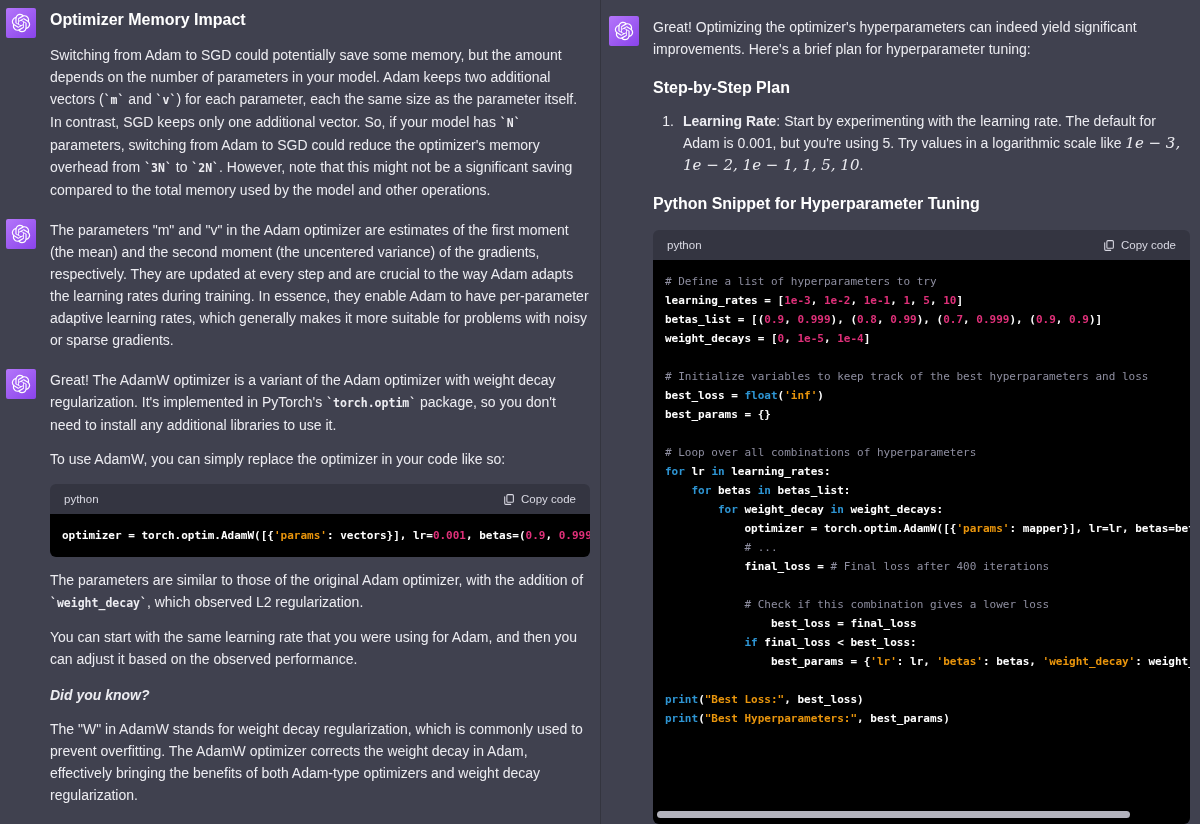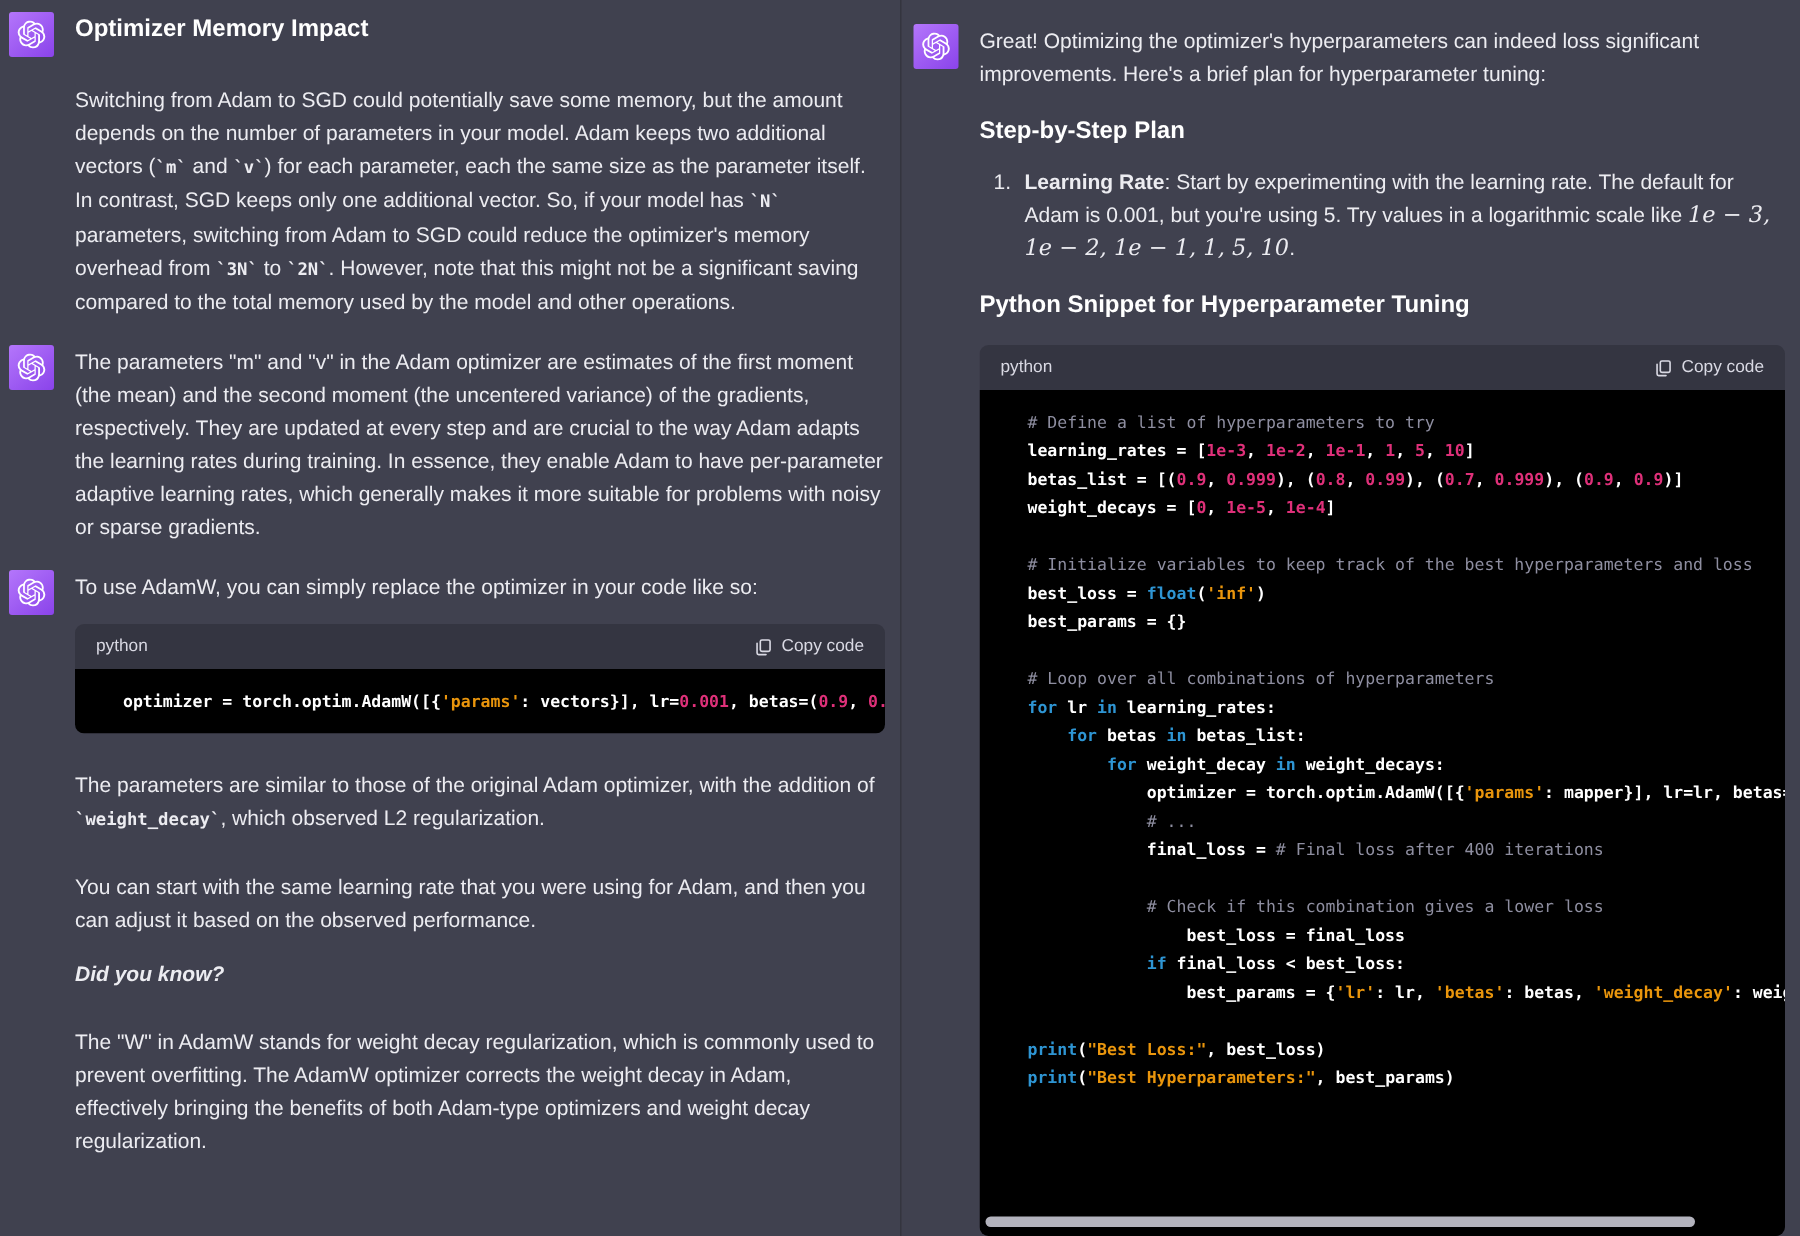--- a/index.html
+++ b/index.html
@@ -19,21 +19,21 @@
   .message { display:flex; gap:14px; margin-bottom:18px; }
   .col-right .message { flex:1; min-height:0; margin-bottom:0; }
   .avatar {
     width:30px; height:30px; flex:0 0 30px; border-radius:2px;
     background: linear-gradient(140deg, var(--avatar_bg_1), var(--avatar_bg_2));
     display:flex; align-items:center; justify-content:center;
   }
   .avatar svg { width:20px; height:20px; fill:#fff; }
   .content { flex:1; min-width:0; padding-right:10px; }
   .col-right .content { display:flex; flex-direction:column; min-height:0; }
-  .content > * + * { margin-top:23px; }
+  .content > * + * { margin-top:12px; }
 
   .msg-heading { font-size:16px; font-weight:700; line-height:24px; color:var(--heading); }
   .content > .msg-heading { margin-top:16px; }
   .content > .msg-heading:first-child { margin-top:0; margin-bottom:10px; }
   .para { color:var(--text); }
   .bold-para { font-weight:700; margin-top:14px;font-style:italic; }
 
   .seg-code { font-family:"DejaVu Sans Mono", monospace; font-weight:700; font-size:11.5px; }
   .seg-b { font-weight:700; }
   .seg-math { font-family:"DejaVu Serif", serif; font-style:italic; font-size:15px; }
@@ -53,21 +53,21 @@
   }
   .copy-btn {
     display:flex; align-items:center; gap:6px;
     background:none; border:none; cursor:pointer;
     color:var(--code_header_text);
     font-family:"Liberation Sans", sans-serif; font-size:11.5px;
   }
   .copy-btn svg { width:13px; height:13px; }
   .code-body {
     background: var(--code_bg);
-    padding:12px 32px;
+    padding:12px 12px;
     overflow:hidden;
     font-family:"DejaVu Sans Mono", monospace;
     font-size:11px; line-height:19px;
     color: var(--code_text);
   }
   .grow .code-body { flex:1; position:relative; min-height:0; }
   .code-line { white-space:pre; font-weight:700; min-height:19px; }
   .seg-c { color:var(--syntax_comment); font-weight:400; }
   .seg-k { color:var(--syntax_keyword); }
   .seg-n { color:var(--syntax_number); }
@@ -109,20 +109,21 @@
       </div>
     </div>
 
     <div class="message">
       <div class="avatar">
         <svg viewBox="-1 -1 26 26" xmlns="http://www.w3.org/2000/svg">
             <path d="M22.2819 9.8211a5.9847 5.9847 0 0 0-.5157-4.9108 6.0462 6.0462 0 0 0-6.5098-2.9A6.0651 6.0651 0 0 0 4.9807 4.1818a5.9847 5.9847 0 0 0-3.9977 2.9 6.0462 6.0462 0 0 0 .7427 7.0966 5.98 5.98 0 0 0 .511 4.9107 6.051 6.051 0 0 0 6.5146 2.9001A5.9847 5.9847 0 0 0 13.2599 24a6.0557 6.0557 0 0 0 5.7718-4.2058 5.9894 5.9894 0 0 0 3.9977-2.9001 6.0557 6.0557 0 0 0-.7475-7.0729zm-9.022 12.6081a4.4755 4.4755 0 0 1-2.8764-1.0408l.1419-.0804 4.7783-2.7582a.7948.7948 0 0 0 .3927-.6813v-6.7369l2.02 1.1686a.071.071 0 0 1 .038.052v5.5826a4.504 4.504 0 0 1-4.4945 4.4944zm-9.6607-4.1254a4.4708 4.4708 0 0 1-.5346-3.0137l.142.0852 4.783 2.7582a.7712.7712 0 0 0 .7806 0l5.8428-3.3685v2.3324a.0804.0804 0 0 1-.0332.0615L9.74 19.9502a4.4992 4.4992 0 0 1-6.1408-1.6464zM2.3408 7.8956a4.485 4.485 0 0 1 2.3655-1.9728V11.6a.7664.7664 0 0 0 .3879.6765l5.8144 3.3543-2.0201 1.1685a.0757.0757 0 0 1-.071 0l-4.8303-2.7865A4.504 4.504 0 0 1 2.3408 7.8956zm16.5963 3.8558L13.1038 8.364 15.1192 7.2a.0757.0757 0 0 1 .071 0l4.8303 2.7913a4.4944 4.4944 0 0 1-.6765 8.1042v-5.6772a.79.79 0 0 0-.407-.667zm2.0107-3.0231l-.142-.0852-4.7735-2.7818a.7759.7759 0 0 0-.7854 0L9.409 9.2297V6.8974a.0662.0662 0 0 1 .0284-.0615l4.8303-2.7866a4.4992 4.4992 0 0 1 6.6802 4.66zM8.3065 12.863l-2.02-1.1638a.0804.0804 0 0 1-.038-.0567V6.0742a4.4992 4.4992 0 0 1 7.3757-3.4537l-.142.0805L8.704 5.459a.7948.7948 0 0 0-.3927.6813zm1.0976-2.3654l2.602-1.4998 2.6069 1.4998v2.9994l-2.5974 1.4997-2.6067-1.4997Z"></path>
           </svg>
       </div>
       <div class="content">
+        <p class="para"><span>Great! The AdamW optimizer is a variant of the Adam optimizer with weight decay regularization. It's implemented in PyTorch's </span><span class="seg-code">`torch.optim`</span><span> package, so you don't need to install any additional libraries to use it.</span></p>
         <p class="para"><span>To use AdamW, you can simply replace the optimizer in your code like so:</span></p>
 
         <div class="code-block">
           <div class="code-header">
             <span>python</span>
             <button class="copy-btn">
               <svg viewBox="0 0 24 24" fill="none" stroke="currentColor" stroke-width="2" stroke-linecap="round" stroke-linejoin="round">
                   <rect x="9" y="3" width="12" height="14" rx="2"></rect>
                   <path d="M5 7v12a2 2 0 0 0 2 2h9"></path>
                 </svg>
@@ -145,21 +146,21 @@
 
   <div class="col col-right">
 
     <div class="message">
       <div class="avatar">
         <svg viewBox="-1 -1 26 26" xmlns="http://www.w3.org/2000/svg">
             <path d="M22.2819 9.8211a5.9847 5.9847 0 0 0-.5157-4.9108 6.0462 6.0462 0 0 0-6.5098-2.9A6.0651 6.0651 0 0 0 4.9807 4.1818a5.9847 5.9847 0 0 0-3.9977 2.9 6.0462 6.0462 0 0 0 .7427 7.0966 5.98 5.98 0 0 0 .511 4.9107 6.051 6.051 0 0 0 6.5146 2.9001A5.9847 5.9847 0 0 0 13.2599 24a6.0557 6.0557 0 0 0 5.7718-4.2058 5.9894 5.9894 0 0 0 3.9977-2.9001 6.0557 6.0557 0 0 0-.7475-7.0729zm-9.022 12.6081a4.4755 4.4755 0 0 1-2.8764-1.0408l.1419-.0804 4.7783-2.7582a.7948.7948 0 0 0 .3927-.6813v-6.7369l2.02 1.1686a.071.071 0 0 1 .038.052v5.5826a4.504 4.504 0 0 1-4.4945 4.4944zm-9.6607-4.1254a4.4708 4.4708 0 0 1-.5346-3.0137l.142.0852 4.783 2.7582a.7712.7712 0 0 0 .7806 0l5.8428-3.3685v2.3324a.0804.0804 0 0 1-.0332.0615L9.74 19.9502a4.4992 4.4992 0 0 1-6.1408-1.6464zM2.3408 7.8956a4.485 4.485 0 0 1 2.3655-1.9728V11.6a.7664.7664 0 0 0 .3879.6765l5.8144 3.3543-2.0201 1.1685a.0757.0757 0 0 1-.071 0l-4.8303-2.7865A4.504 4.504 0 0 1 2.3408 7.8956zm16.5963 3.8558L13.1038 8.364 15.1192 7.2a.0757.0757 0 0 1 .071 0l4.8303 2.7913a4.4944 4.4944 0 0 1-.6765 8.1042v-5.6772a.79.79 0 0 0-.407-.667zm2.0107-3.0231l-.142-.0852-4.7735-2.7818a.7759.7759 0 0 0-.7854 0L9.409 9.2297V6.8974a.0662.0662 0 0 1 .0284-.0615l4.8303-2.7866a4.4992 4.4992 0 0 1 6.6802 4.66zM8.3065 12.863l-2.02-1.1638a.0804.0804 0 0 1-.038-.0567V6.0742a4.4992 4.4992 0 0 1 7.3757-3.4537l-.142.0805L8.704 5.459a.7948.7948 0 0 0-.3927.6813zm1.0976-2.3654l2.602-1.4998 2.6069 1.4998v2.9994l-2.5974 1.4997-2.6067-1.4997Z"></path>
           </svg>
       </div>
       <div class="content">
-        <p class="para"><span>Great! Optimizing the optimizer's hyperparameters can indeed loss significant improvements. Here's a brief plan for hyperparameter tuning:</span></p>
+        <p class="para"><span>Great! Optimizing the optimizer's hyperparameters can indeed yield significant improvements. Here's a brief plan for hyperparameter tuning:</span></p>
         <div class="msg-heading">Step-by-Step Plan</div>
 
         <div class="list-row">
           <span class="list-marker">1.</span>
           <span class="list-text"><span class="seg-b">Learning Rate</span><span>: Start by experimenting with the learning rate. The default for Adam is 0.001, but you're using 5. Try values in a logarithmic scale like </span><span class="seg-math">1e − 3, 1e − 2, 1e − 1, 1, 5, 10</span><span>.</span></span>
         </div>
 
         <div class="msg-heading">Python Snippet for Hyperparameter Tuning</div>
 
         <div class="code-block grow">

